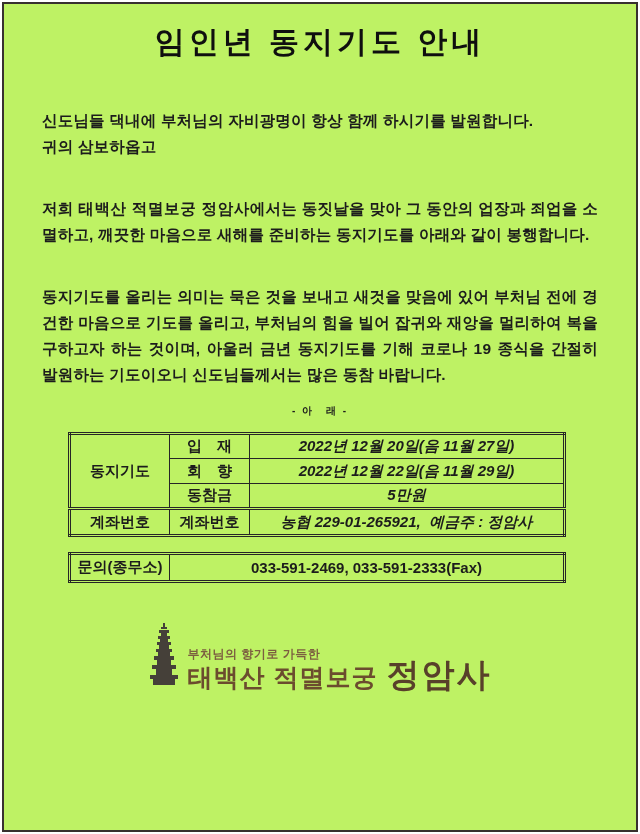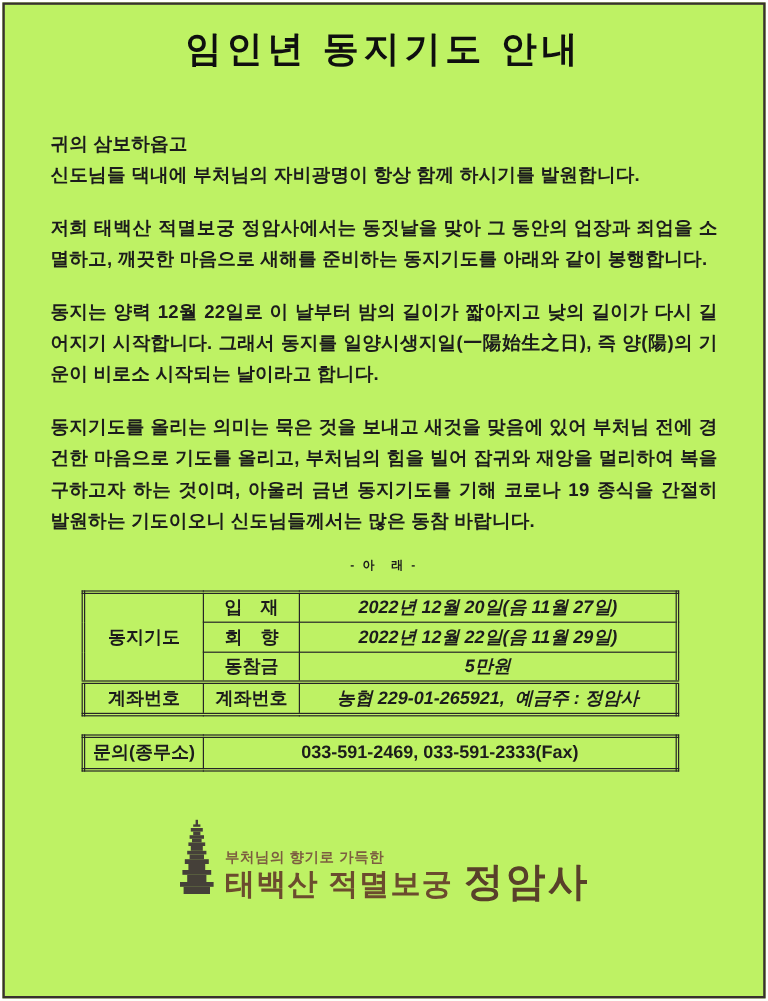--- a/index.html
+++ b/index.html
@@ -27,21 +27,21 @@
     color: #0f0f0f;
     line-height: 36px;
   }
   .para {
     font-size: 15.5px;
     font-weight: bold;
     line-height: 26px;
     text-align: justify;
     letter-spacing: 0.2px;
     color: #1c1c1c;
-    margin-top: 18px;
+    margin-top: 36px;
   }
   .greeting { margin-top: 48px; }
   .greeting .line { text-align: left; }
   .emph { font-weight: 900; letter-spacing: 0.6px; }
   .below {
     margin-top: 16px;
     text-align: center;
     font-size: 10px;
     font-weight: bold;
     letter-spacing: 2px;
@@ -105,27 +105,26 @@
   }
 </style>
 </head>
 <body>
 
 <div class="page">
 
   <h1 class="title">임인년 동지기도 안내</h1>
 
   <div class="para greeting">
+    <div class="line">신도님들 댁내에 부처님의 자비광명이 항상 함께 하시기를 발원합니다.</div>
     <div class="line">귀의 삼보하옵고</div>
-    <div class="line">신도님들 댁내에 부처님의 자비광명이 항상 함께 하시기를 발원합니다.</div>
   </div>
 
   <p class="para"><span>저희 </span><span class="emph">태백산 적멸보궁 정암사</span><span>에서는 동짓날을 맞아 그 동안의 업장과 죄업을 소멸하고, 깨끗한 마음으로 새해를 준비하는 동지기도를 아래와 같이 봉행합니다.</span></p>
 
-  <p class="para">동지는 양력 12월 22일로 이 날부터 밤의 길이가 짧아지고 낮의 길이가 다시 길어지기 시작합니다. 그래서 동지를 일양시생지일(一陽始生之日), 즉 양(陽)의 기운이 비로소 시작되는 날이라고 합니다.</p>
 
   <p class="para">동지기도를 올리는 의미는 묵은 것을 보내고 새것을 맞음에 있어 부처님 전에 경건한 마음으로 기도를 올리고, 부처님의 힘을 빌어 잡귀와 재앙을 멀리하여 복을 구하고자 하는 것이며, 아울러 금년 동지기도를 기해 코로나 19 종식을 간절히 발원하는 기도이오니 신도님들께서는 많은 동참 바랍니다.</p>
 
   <div class="below">- 아　래 -</div>
 
   <table class="tbl tbl-main">
     <tbody>
       <tr>
         <td class="c1" rowspan="3">동지기도</td>
         <td class="c2">입　재</td>

